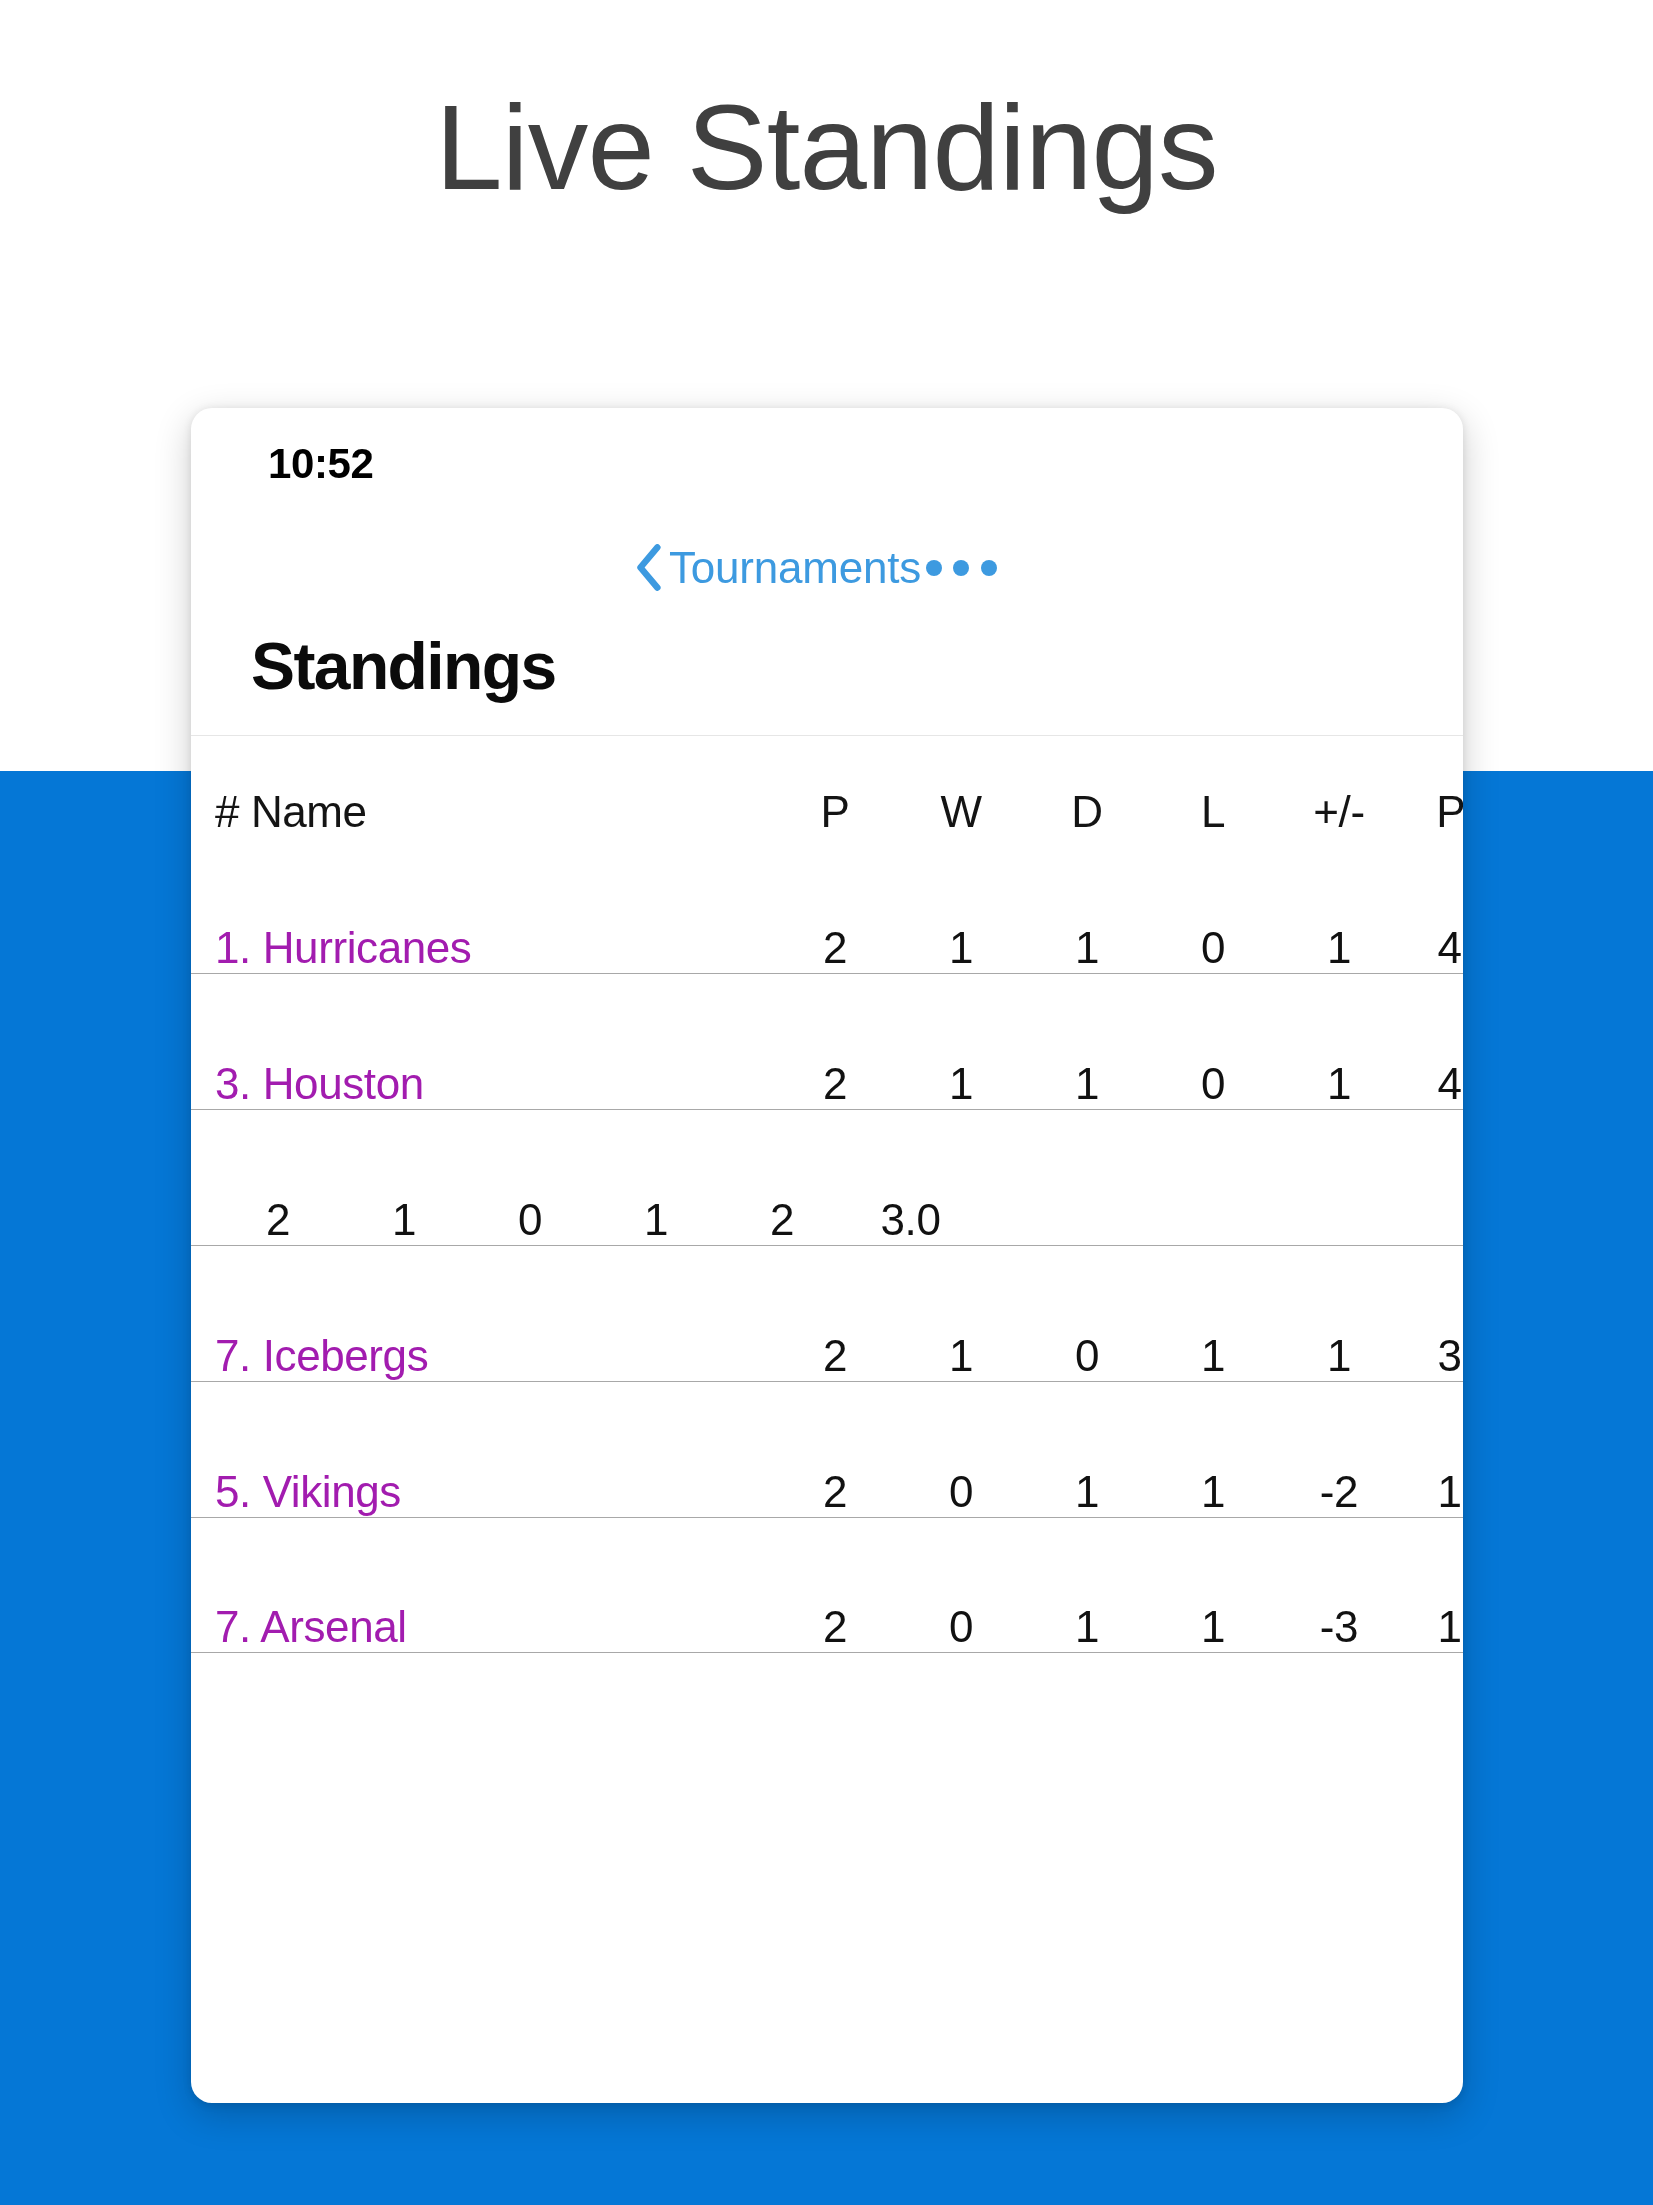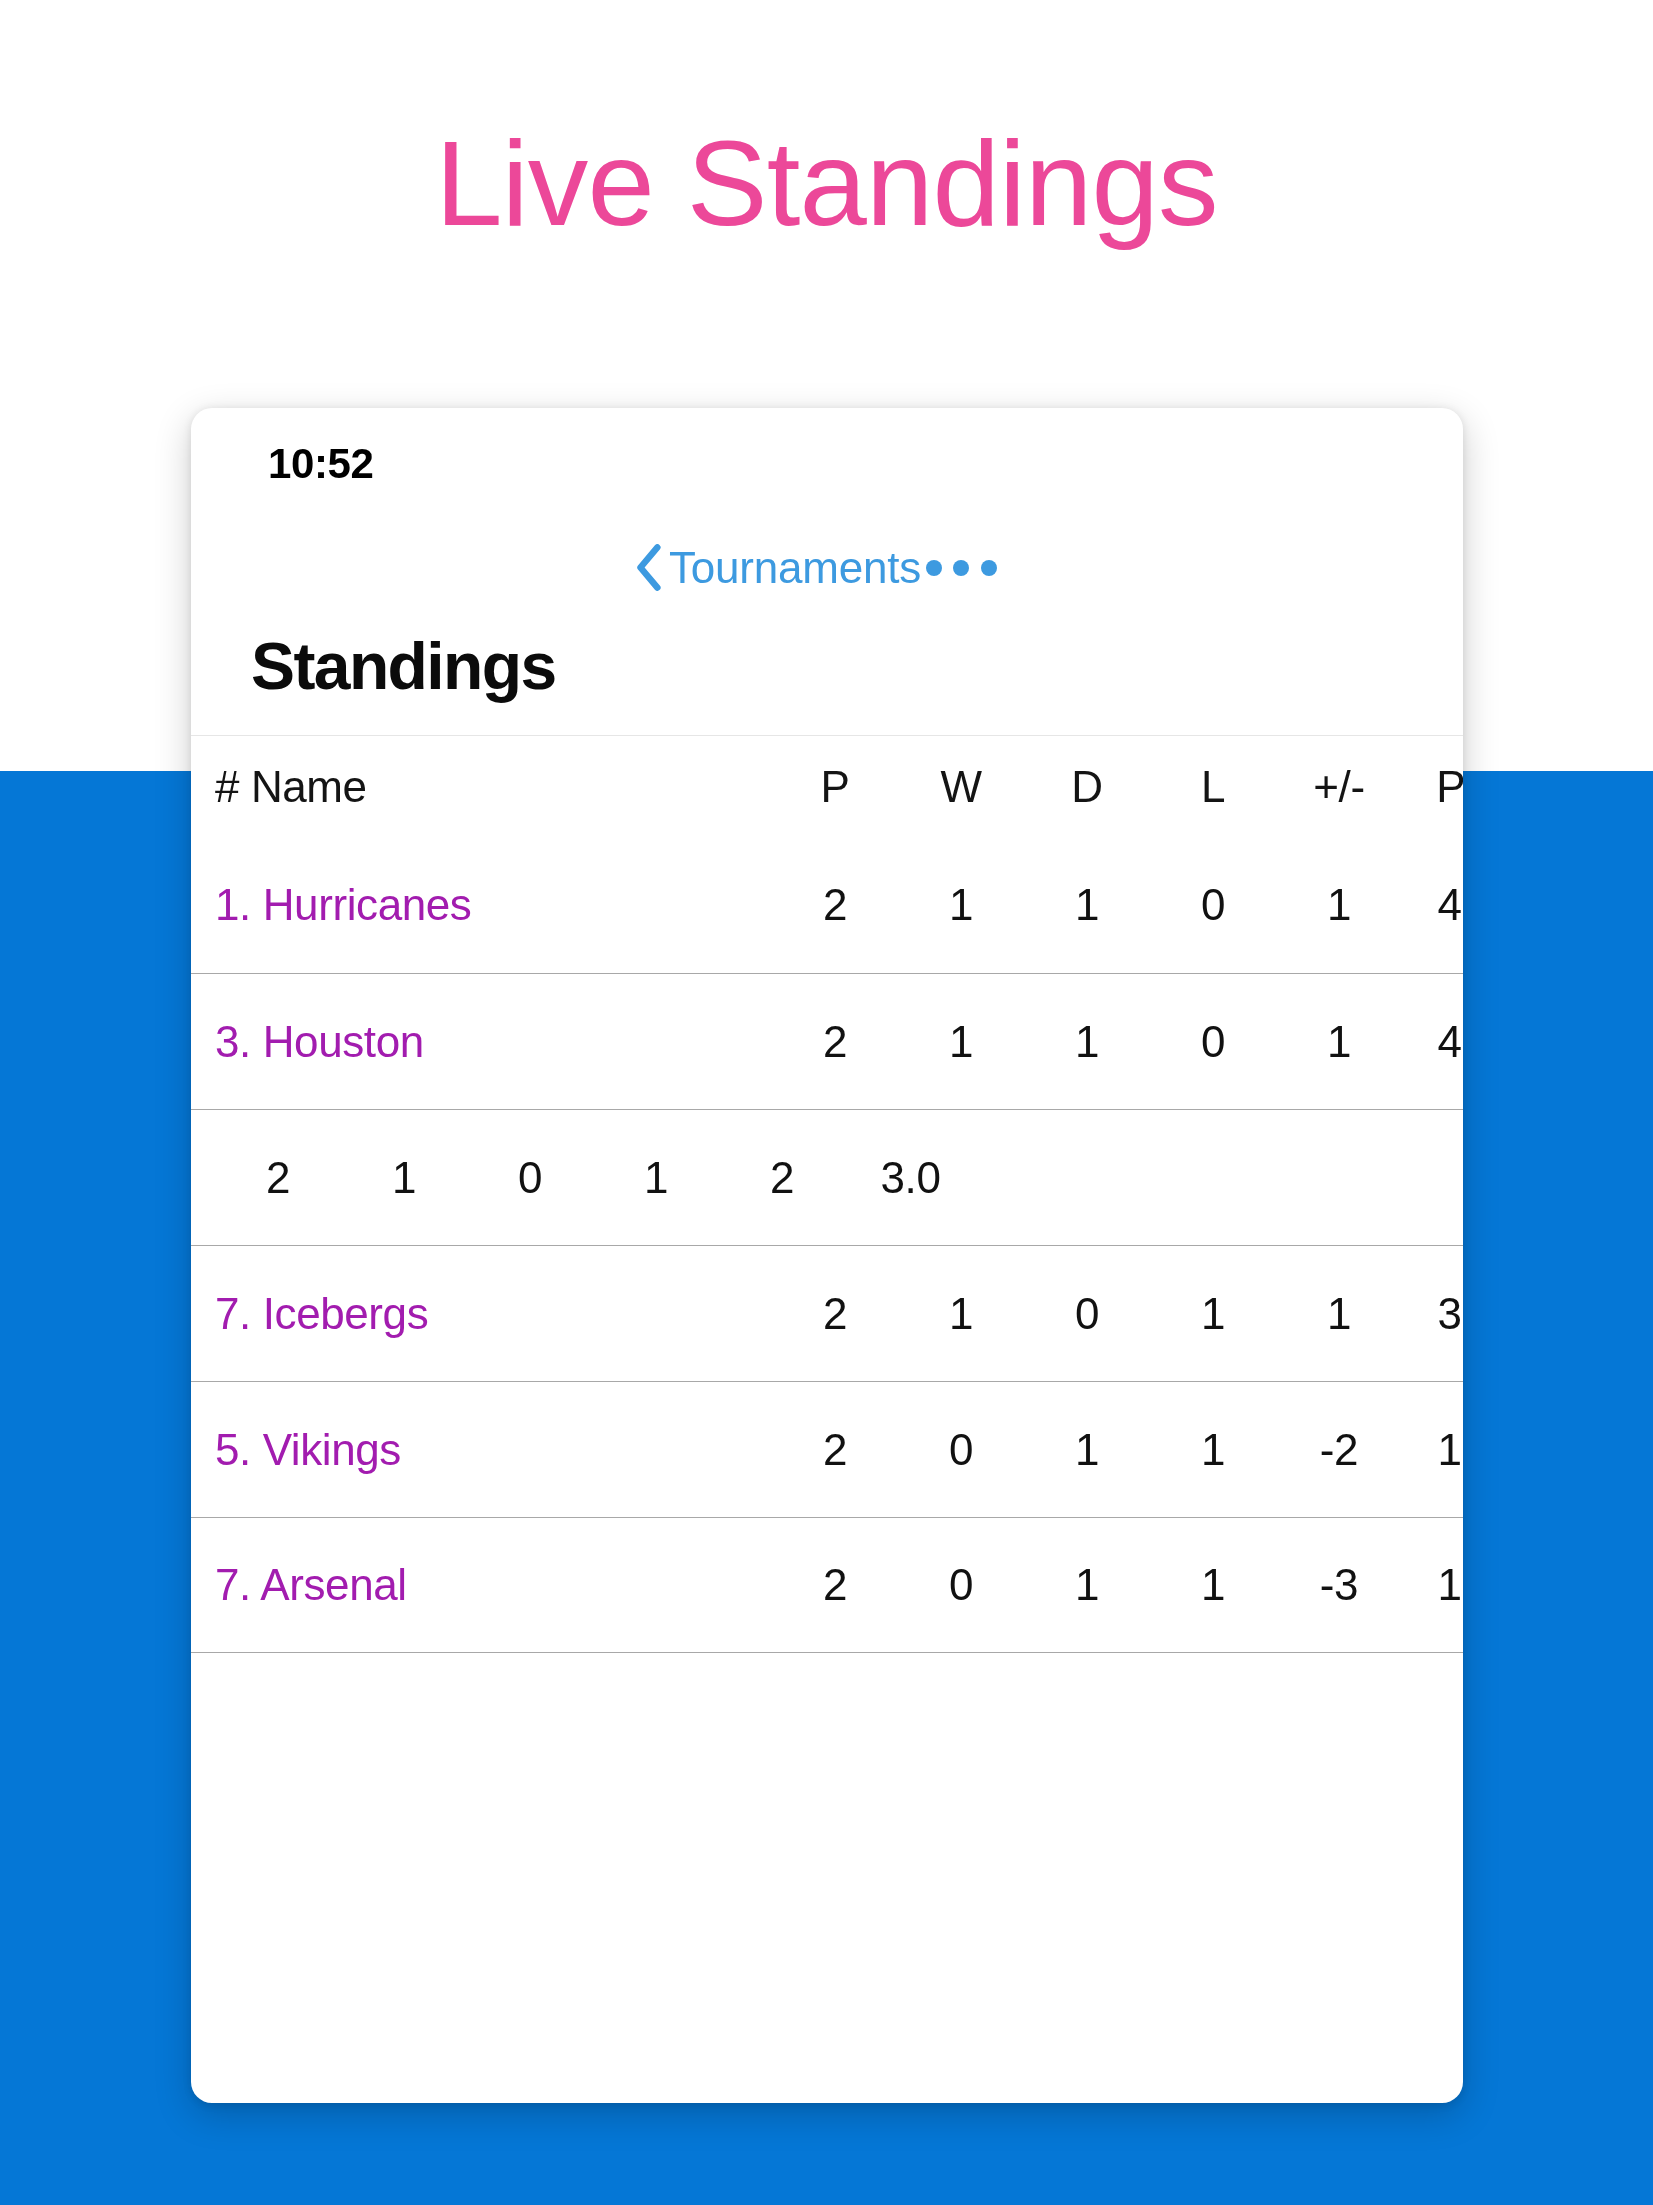--- a/index.html
+++ b/index.html
@@ -34,24 +34,23 @@
   
   .hero-title {
     position: absolute;
     left: 0;
     top: 87px;
     width: 1653px;
     text-align: center;
     font-size: 121px;
     line-height: 1.0;
     font-weight: 300;
-    color: #ec4899;
+    color: #404040;
     letter-spacing: -0.8px;
     white-space: nowrap;
-    margin-top: 36px;
   }
 
   
   .phone-card {
     position: absolute;
     left: 191px;
     top: 408px;
     width: 1272px;
     height: 1695px;
     background: #ffffff;
@@ -160,21 +159,21 @@
   
   .table {
     position: absolute;
     left: 0;
     top: 327px;
     width: 1272px;
   }
   .table-head,
   .table-row {
     display: flex;
-    align-items: center;
+    align-items: flex-end;
     box-sizing: border-box;
     padding-left: 24px;
     padding-right: 19px;
   }
   .table-head {
     height: 102px;
     border-top: 1.6px solid #e6e6e6;
   }
   .table-row {
     height: 136px;

